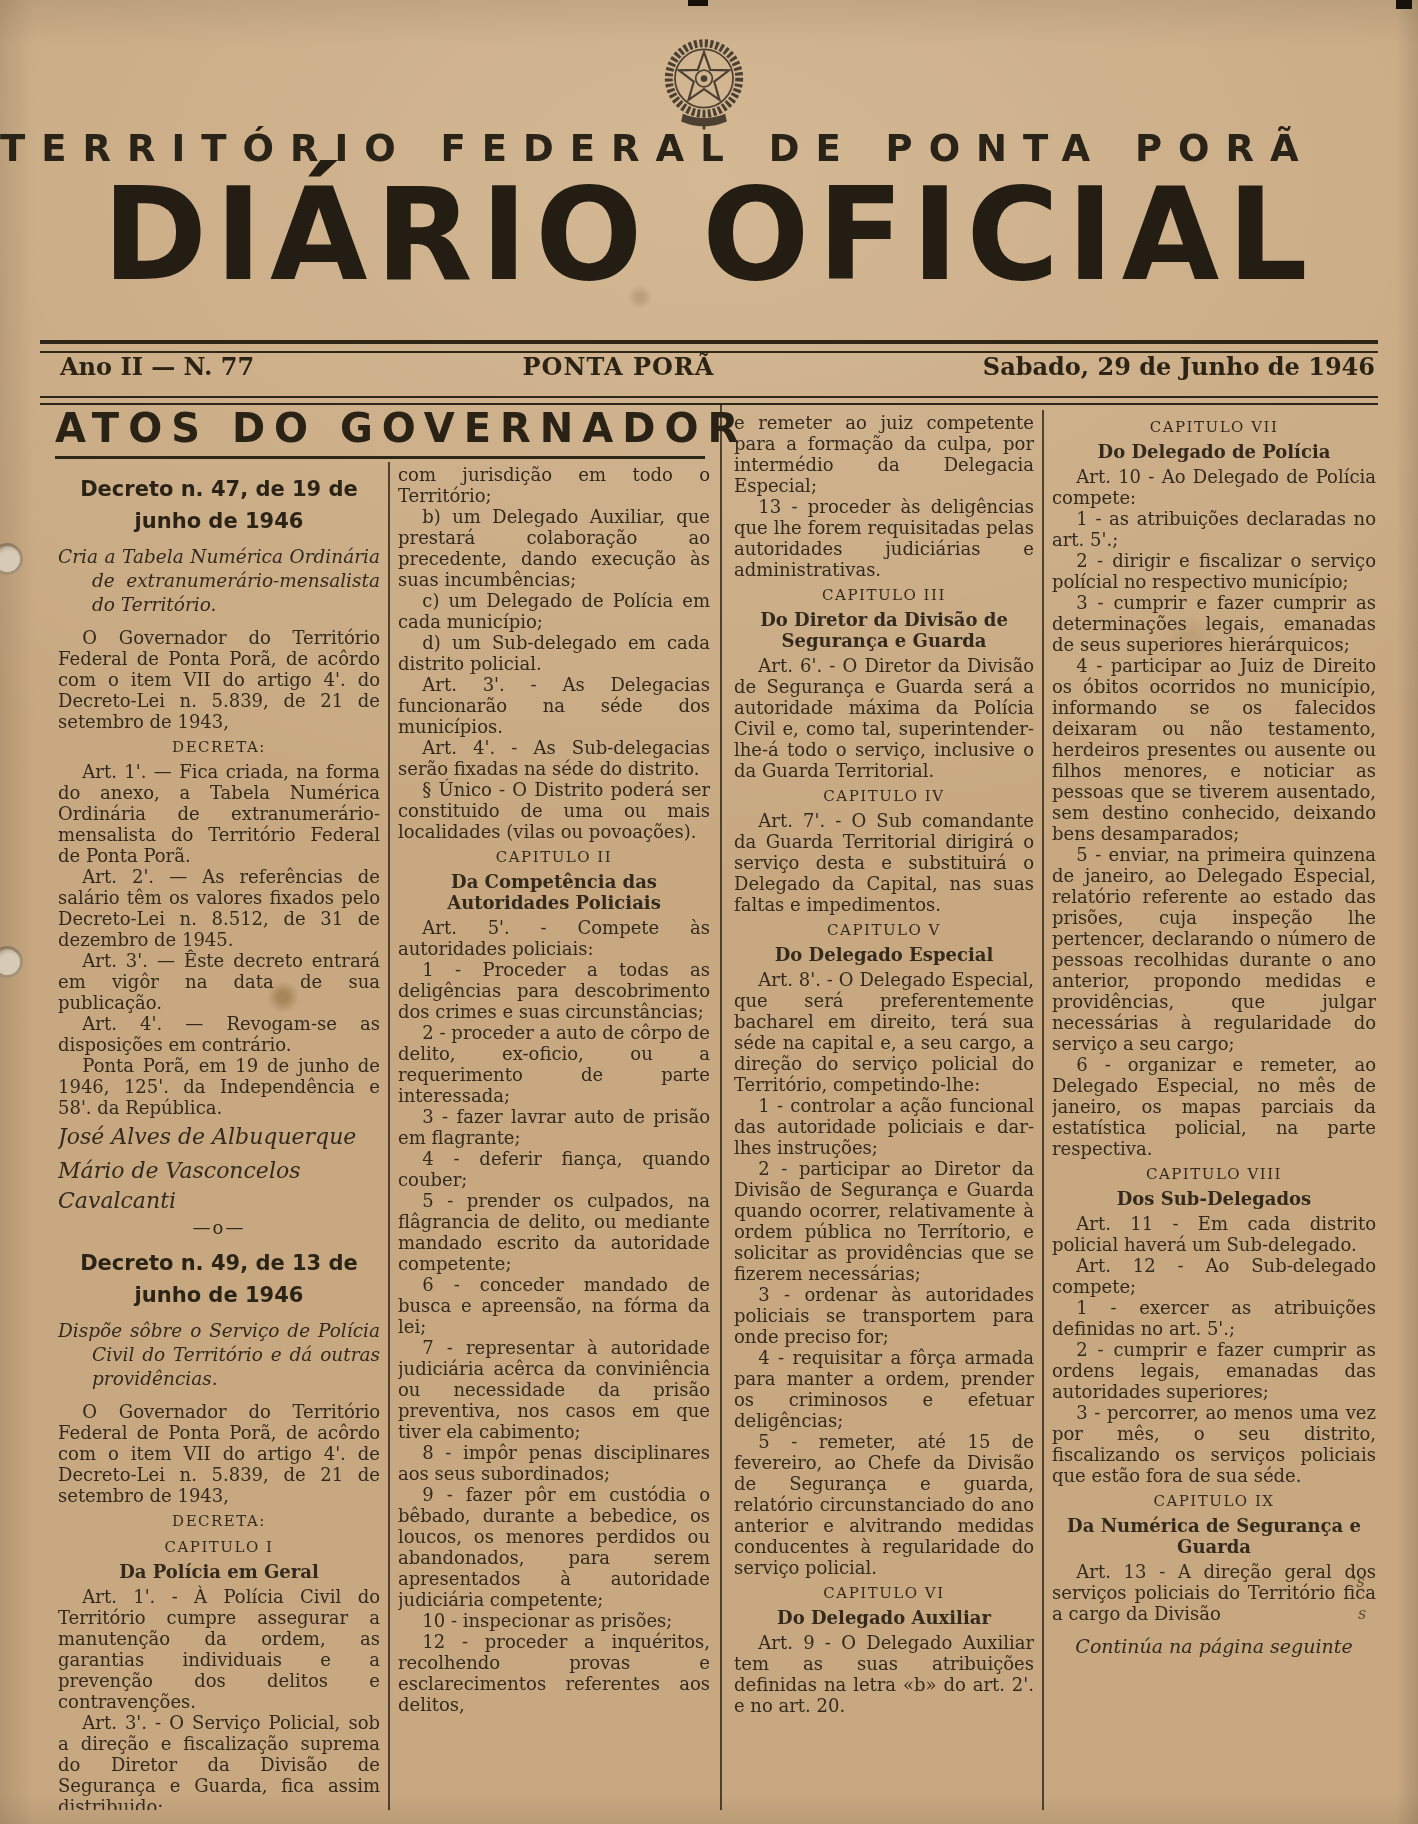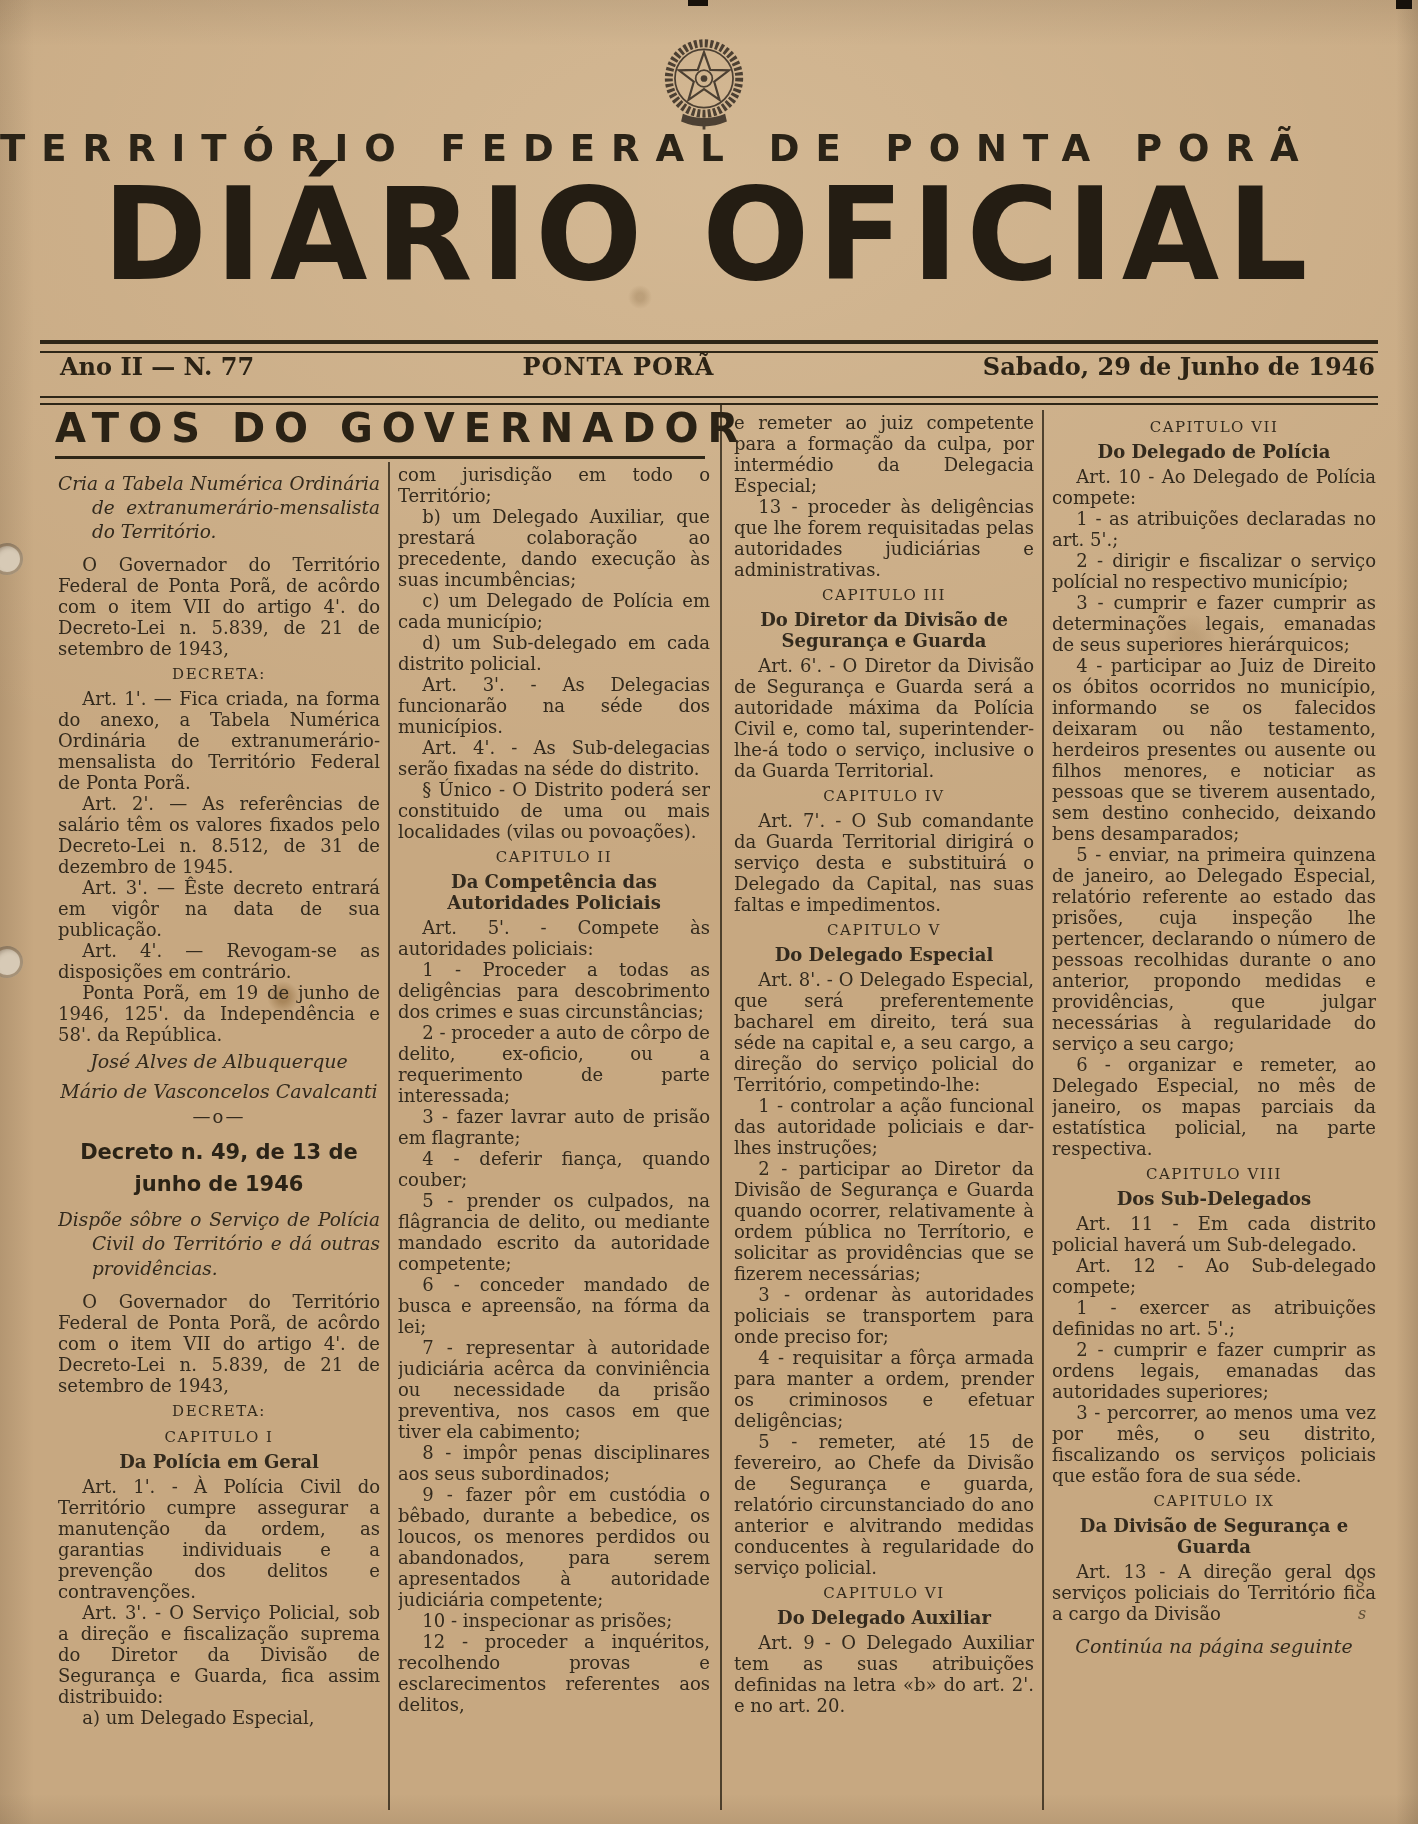--- a/index.html
+++ b/index.html
@@ -64,21 +64,21 @@
   .blk-para{text-indent:1.35em;}
   .blk-parafirst{text-indent:0;}
   .blk-heading{font-family:"DejaVu Sans", sans-serif;font-weight:bold;font-size:21px;
     line-height:1.5;text-align:center;text-indent:0;margin:10px 0 8px;color:#2b2316;}
   .blk-italic{font-style:italic;font-size:18.5px;line-height:1.3;
     padding-left:34px;text-indent:-34px;margin:8px 0 10px;}
   .blk-center{text-align:center;text-indent:0;font-size:15px;letter-spacing:1.5px;
     margin:5px 0 3px;}
   .blk-chapter{text-align:center;text-indent:0;font-weight:bold;font-size:18px;
     margin:0 0 4px;}
-  .blk-sig{font-style:italic;text-align:center;font-size:19px;line-height:1.35;margin:4px 0 0;}
+  .blk-sig{font-style:italic;text-align:left;font-size:22px;line-height:1.35;margin:4px 0 0;}
   .blk-sep{text-align:center;text-indent:0;letter-spacing:2px;margin:2px 0;}
   .blk-italiccenter{font-style:italic;text-align:center;text-indent:0;font-size:19px;
     margin-top:12px;}
 
   .ghost{position:absolute;font-size:16px;color:rgba(60,48,30,.75);font-style:italic;}
   .g1{left:1352px;top:1572px;}
   .g2{left:1358px;top:1604px;}
 </style>
 </head>
 <body>
@@ -116,20 +116,21 @@
   <div class="rule rule-b"></div>
 
   <div class="atos">ATOS DO GOVERNADOR</div>
   <div class="atos-rule"></div>
 
   <div class="vrule v1"></div>
   <div class="vrule v2"></div>
   <div class="vrule v3"></div>
 
   <div class="col col1">
+      <div class="blk blk-heading">Decreto n. 47, de 19 de junho de 1946</div>
       <div class="blk blk-italic">Cria a Tabela Numérica Ordinária de extranumerário-mensalista do Território.</div>
       <div class="blk blk-para">O Governador do Território Federal de Ponta Porã, de acôrdo com o item VII do artigo 4'. do Decreto-Lei n. 5.839, de 21 de setembro de 1943,</div>
       <div class="blk blk-center">DECRETA:</div>
       <div class="blk blk-para">Art. 1'. — Fica criada, na forma do anexo, a Tabela Numérica Ordinária de extranumerário-mensalista do Território Federal de Ponta Porã.</div>
       <div class="blk blk-para">Art. 2'. — As referências de salário têm os valores fixados pelo Decreto-Lei n. 8.512, de 31 de dezembro de 1945.</div>
       <div class="blk blk-para">Art. 3'. — Êste decreto entrará em vigôr na data de sua publicação.</div>
       <div class="blk blk-para">Art. 4'. — Revogam-se as disposições em contrário.</div>
       <div class="blk blk-para">Ponta Porã, em 19 de junho de 1946, 125'. da Independência e 58'. da República.</div>
       <div class="blk blk-sig">José Alves de Albuquerque</div>
       <div class="blk blk-sig">Mário de Vasconcelos Cavalcanti</div>
@@ -198,21 +199,21 @@
       <div class="blk blk-para">5 - enviar, na primeira quinzena de janeiro, ao Delegado Especial, relatório referente ao estado das prisões, cuja inspeção lhe pertencer, declarando o número de pessoas recolhidas durante o ano anterior, propondo medidas e providências, que julgar necessárias à regularidade do serviço a seu cargo;</div>
       <div class="blk blk-para">6 - organizar e remeter, ao Delegado Especial, no mês de janeiro, os mapas parciais da estatística policial, na parte respectiva.</div>
       <div class="blk blk-center">CAPITULO VIII</div>
       <div class="blk blk-chapter">Dos Sub-Delegados</div>
       <div class="blk blk-para">Art. 11 - Em cada distrito policial haverá um Sub-delegado.</div>
       <div class="blk blk-para">Art. 12 - Ao Sub-delegado compete;</div>
       <div class="blk blk-para">1 - exercer as atribuições definidas no art. 5'.;</div>
       <div class="blk blk-para">2 - cumprir e fazer cumprir as ordens legais, emanadas das autoridades superiores;</div>
       <div class="blk blk-para">3 - percorrer, ao menos uma vez por mês, o seu distrito, fiscalizando os serviços policiais que estão fora de sua séde.</div>
       <div class="blk blk-center">CAPITULO IX</div>
-      <div class="blk blk-chapter">Da Divisão de Segurança e Guarda</div>
+      <div class="blk blk-chapter">Da Numérica de Segurança e Guarda</div>
       <div class="blk blk-para">Art. 13 - A direção geral dos serviços policiais do Território fica a cargo da Divisão</div>
       <div class="blk blk-italiccenter">Continúa na página seguinte</div>
     </div>
 
   <span class="ghost g1">'s</span>
   <span class="ghost g2">s</span>
 
 </div>
 
 </body></html>

